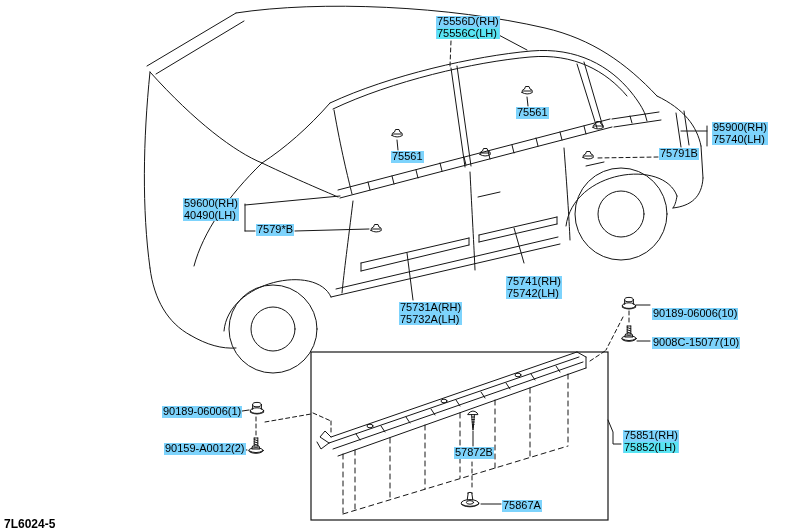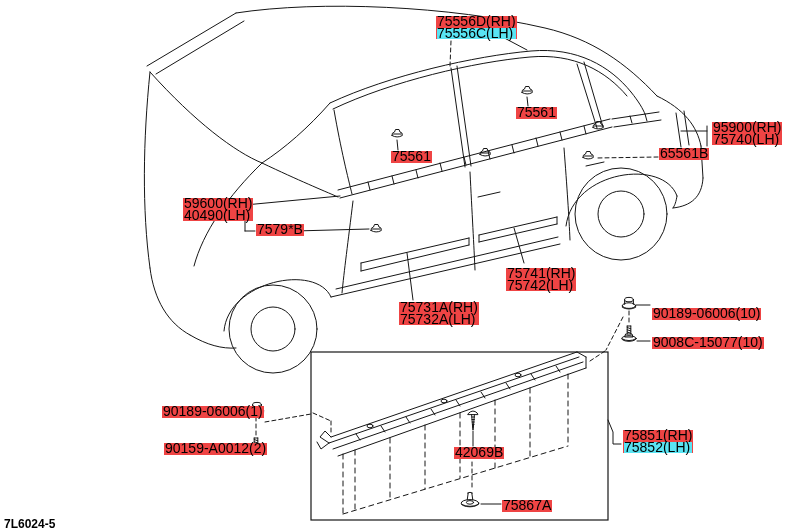--- a/index.html
+++ b/index.html
@@ -1,20 +1,20 @@
 <!DOCTYPE html>
 <html><head>
 <meta charset="utf-8">
 <style>
   html,body{margin:0;padding:0;background:#fff;}
   .stage{position:relative;width:785px;height:528px;background:#fff;overflow:hidden;
          font-family:"Liberation Sans",sans-serif;}
   .stage svg{position:absolute;left:0;top:0;}
-  .lbl{position:absolute;font-size:14px;line-height:11.5px;color:#000;
-       white-space:nowrap;background:#ef4444;padding:0 1px;}
+  .lbl{position:absolute;font-size:11px;line-height:11.5px;color:#000;
+       white-space:nowrap;background:#7dd3fc;padding:0 1px;}
   .stack{display:flex;flex-direction:column;}
   .footer-code{position:absolute;font-size:12px;font-weight:bold;color:#000;}
 </style>
 </head>
 <body>
 
 <div class="stage">
 
 <svg width="785" height="528" viewBox="0 0 785 528">
   <defs>
@@ -192,48 +192,48 @@
 
   <div class="lbl" style="left:516px;top:107px">75561</div>
 
   <div class="lbl" style="left:391px;top:151px">75561</div>
 
   <div class="lbl stack" style="left:712px;top:122px">
     <span>95900(RH)</span>
     <span>75740(LH)</span>
   </div>
 
-  <div class="lbl" style="left:659px;top:148px">65561B</div>
+  <div class="lbl" style="left:659px;top:148px">75791B</div>
 
   <div class="lbl stack" style="left:183px;top:198px">
     <span>59600(RH)</span>
     <span>40490(LH)</span>
   </div>
 
   <div class="lbl" style="left:256px;top:224px">7579*B</div>
 
-  <div class="lbl stack" style="left:506px;top:268px">
+  <div class="lbl stack" style="left:506px;top:276px">
     <span>75741(RH)</span>
     <span>75742(LH)</span>
   </div>
 
   <div class="lbl stack" style="left:399px;top:302px">
     <span>75731A(RH)</span>
     <span>75732A(LH)</span>
   </div>
 
   <div class="lbl" style="left:652px;top:308px">90189-06006(10)</div>
 
   <div class="lbl" style="left:652px;top:337px">9008C-15077(10)</div>
 
   <div class="lbl" style="left:162px;top:406px">90189-06006(1)</div>
 
   <div class="lbl" style="left:164px;top:443px">90159-A0012(2)</div>
 
-  <div class="lbl" style="left:454px;top:447px">42069B</div>
+  <div class="lbl" style="left:454px;top:447px">57872B</div>
 
   <div class="lbl" style="left:502px;top:500px">75867A</div>
 
   <div class="lbl stack" style="left:623px;top:430px">
     <span>75851(RH)</span>
     <span style="background-color:#59e4f3">75852(LH)</span>
   </div>
 
   <div class="footer-code" style="left:4px;top:517px">7L6024-5</div>
 

